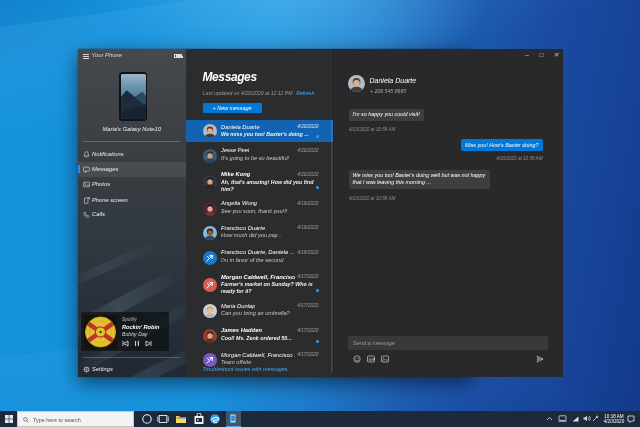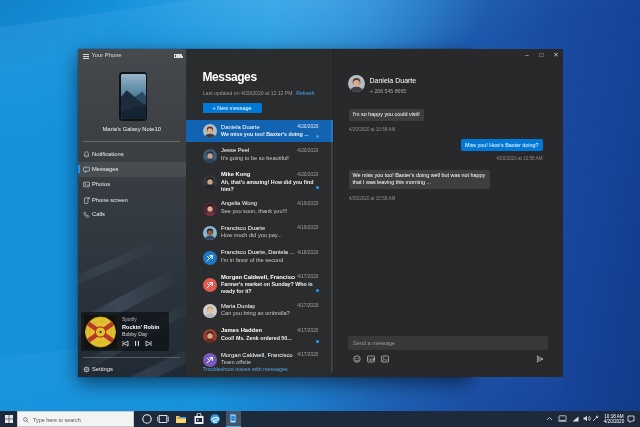--- a/index.html
+++ b/index.html
@@ -12,21 +12,21 @@
   background:
     radial-gradient(ellipse 300px 220px at 300px -30px, rgba(110,200,248,0.5) 0%, rgba(110,200,248,0) 65%),
     radial-gradient(ellipse 260px 200px at -40px -60px, rgba(10,60,130,0.35) 0%, rgba(10,60,130,0) 70%),
     linear-gradient(100deg, #1591dc 0%, #1591dc 38%, #1c7ccc 52%, #1c5cb0 66%, #1a4ba2 78%, #164398 90%, #123a88 100%);
 }
 .beam { position:absolute; background:linear-gradient(rgba(255,255,255,0.06), rgba(255,255,255,0.0)); }
 #beam1 { left:-80px; top:-10px; width:700px; height:120px; transform:rotate(-8deg); background:linear-gradient(175deg, rgba(160,220,255,0.10), rgba(160,220,255,0) 70%); }
 #beam2 { left:-40px; top:330px; width:600px; height:110px; transform:rotate(-6deg); background:linear-gradient(rgba(120,200,250,0.07), rgba(120,200,250,0)); }
 
 
-#win { left:78px; top:49px; width:393px; height:328px; box-shadow:0 6px 18px rgba(0,0,10,0.55), 0 0 1px rgba(0,0,0,0.6); }
+#win { left:78px; top:49px; width:393px; height:328px; box-shadow:0 6px 18px rgba(0,0,10,0.55), 0 0 1px rgba(0,0,0,0.6);font-style:italic; }
 
 
 #sidebar { left:0; top:0; width:107.5px; height:328px; overflow:hidden;
   background:linear-gradient(180deg, #46494d 0%, #3f4347 18%, #383d42 38%, #313840 58%, #2a323c 74%, #252e38 88%, #212a34 100%);
 }
 .sstreak { position:absolute; opacity:0.75; }
 #sidebar .titlebar { position:absolute; left:0; top:0; width:100%; height:12px; color:#e8e8e8; }
 .ham { position:absolute; left:4.5px; top:5px; width:6.5px; height:5px; }
 .ham span{ display:block; height:0.9px; background:#d8d8d8; margin-bottom:1.3px; }
 #yp-title { position:absolute; left:13.5px; top:3.4px; font-size:5.8px; color:#dcdcdc; }

